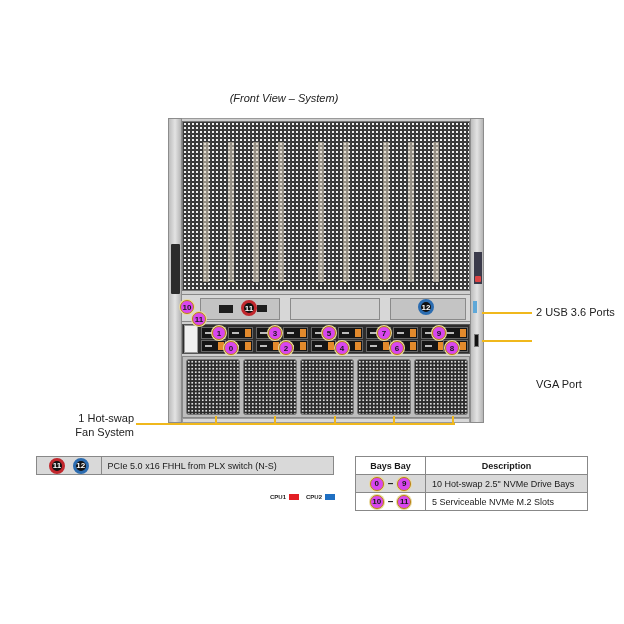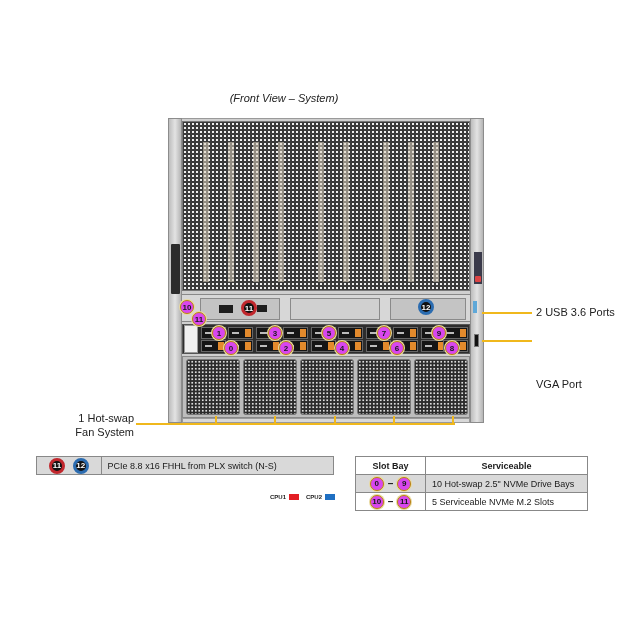--- a/index.html
+++ b/index.html
@@ -233,36 +233,36 @@
 
 <table class="t1">
   <tbody>
   <tr class="shade">
     <td>
       <div class="slot-cell">
         <div class="slot-num red">11</div>
         <div class="slot-num blue">12</div>
       </div>
     </td>
-    <td style="padding-left:6px;">PCIe 8.8 x16 FHHL from PLX  switch (N-S)</td>
+    <td style="padding-left:6px;">PCIe 5.0 x16 FHHL from PLX  switch (N-S)</td>
   </tr>
 </tbody>
   </table>
 <div class="legend">
   <span>CPU1</span>
   <span class="sw" style="background:#e31e24;"></span>
   <span>CPU2</span>
   <span class="sw" style="background:#1f6fc2;"></span>
 </div>
 
 <table class="t2">
   <tbody>
       <tr>
-    <th style="width:70px;">Slot Bay</th>
-    <th>Serviceable</th>
+    <th style="width:70px;">Bays Bay</th>
+    <th>Description</th>
   </tr>
   <tr class="shade">
     <td>
       <div class="bay-cell">
         <span class="num">0</span>
         <span class="dash">–</span>
         <span class="num">9</span>
       </div>
     </td>
     <td style="padding-left:6px;">10 Hot-swap 2.5" NVMe Drive Bays</td>

